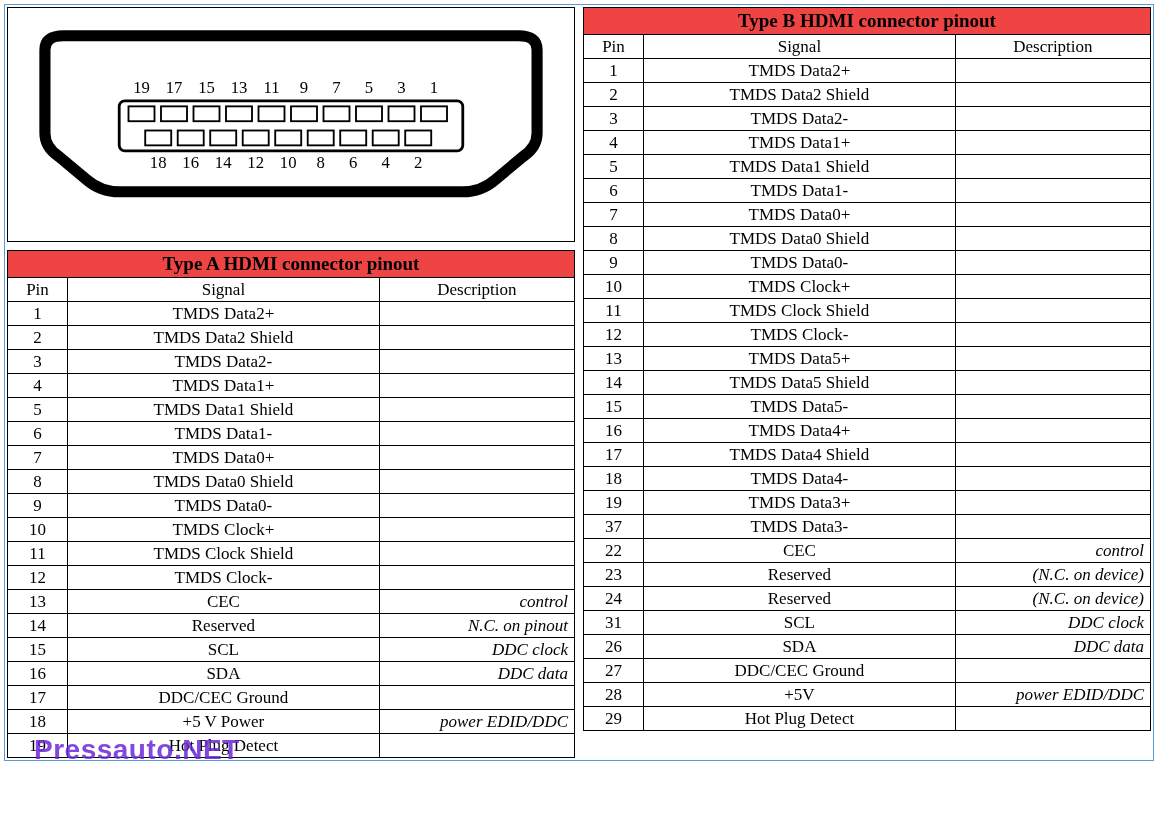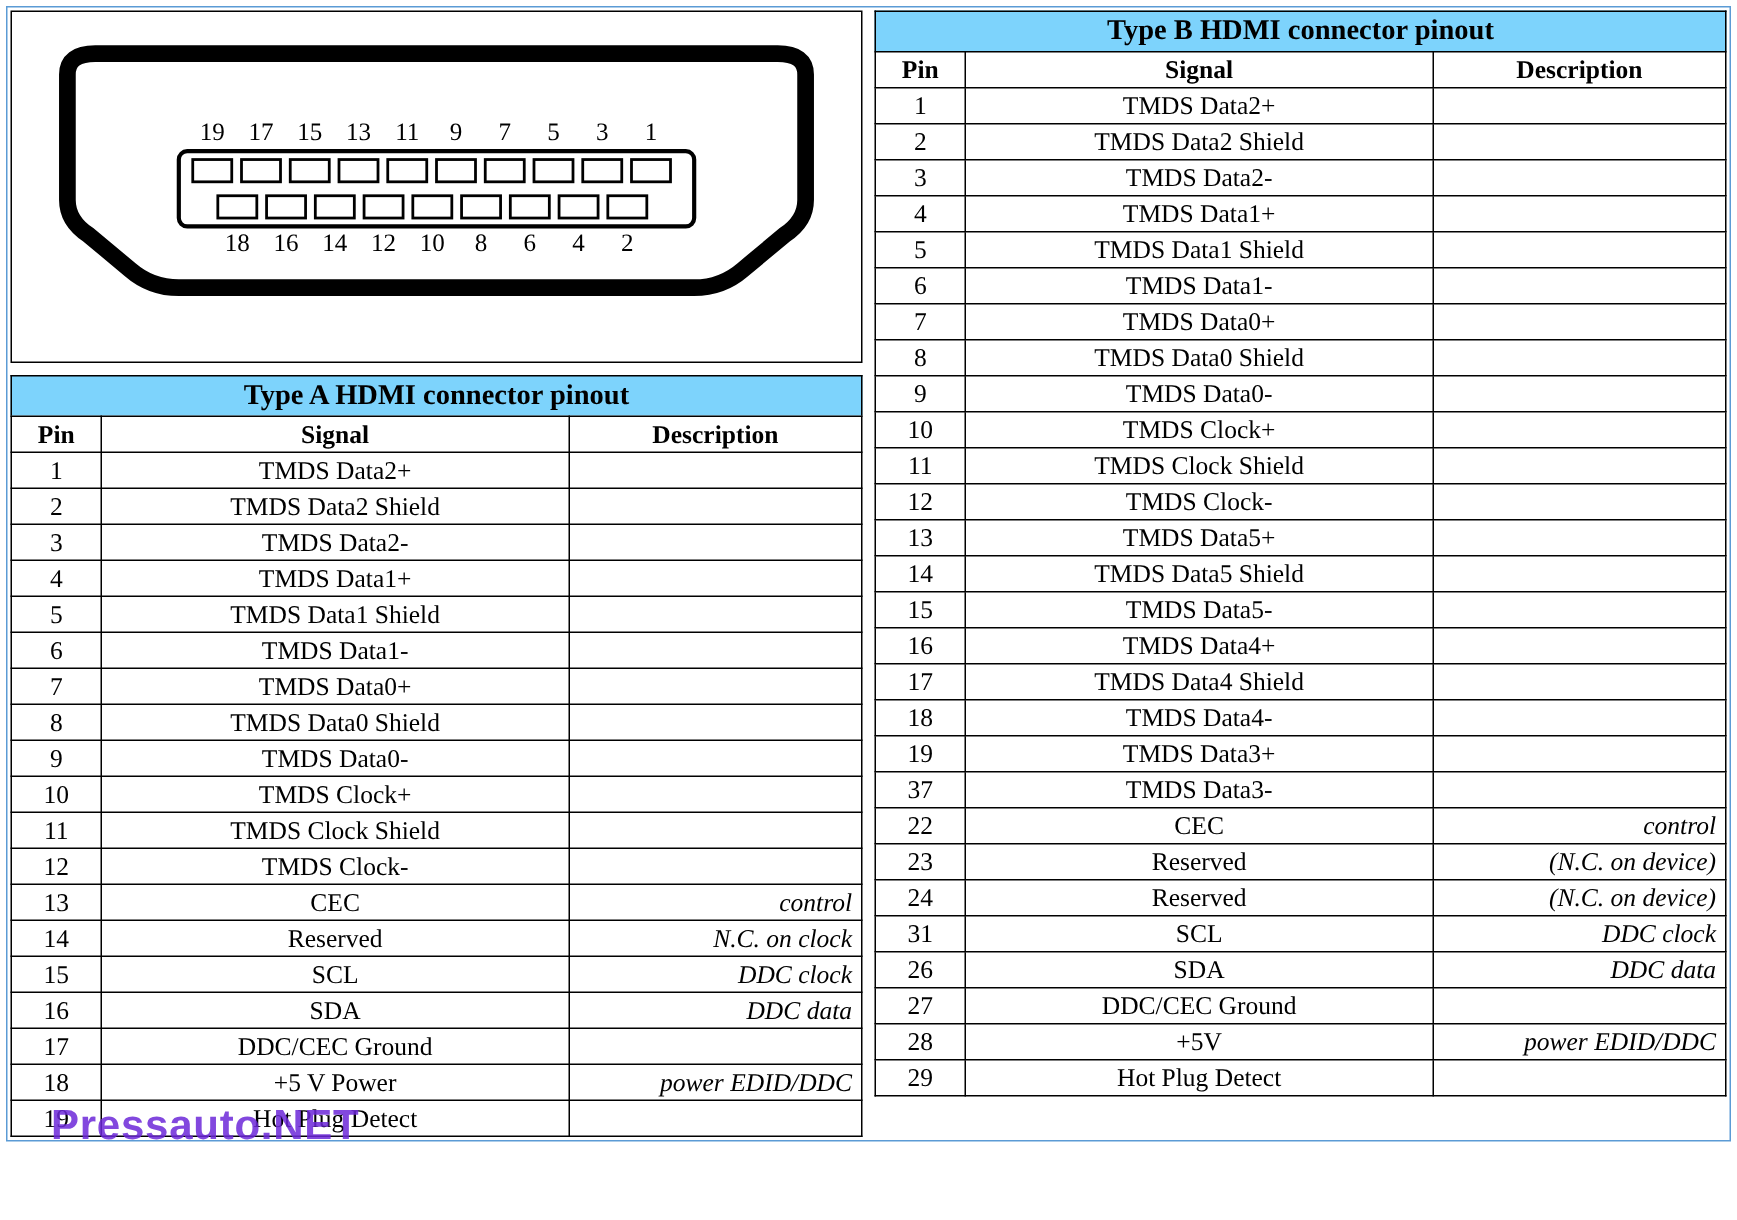--- a/index.html
+++ b/index.html
@@ -34,32 +34,32 @@
     border-collapse: collapse;
     width: 100%;
     table-layout: fixed;
   }
   table.pinout caption {
     caption-side: top;
     font-weight: bold;
     font-size: 19px;
     border: 1px solid #000;
     border-bottom: none;
-    background: #7dd3fc;
+    background: #ef4444;
     padding: 2px 0;
   }
   table.pinout th, table.pinout td {
     border: 1px solid #000;
     padding: 1px 6px;
     height: 24px;
     vertical-align: middle;
     font-size: 17px;
     background:#fff;
   }
-  table.pinout th { font-weight: bold; text-align: center; }
+  table.pinout th { font-weight: normal; text-align: center; }
   col.pin { width: 60px; }
   col.sig { width: 55%; }
   td.pin { text-align: center; }
   td.sig { text-align: center; }
   td.desc { text-align: right; padding-left: 8px; font-style: italic; }
   .watermark {
     position: absolute;
     left: 30px;
     top: 730px;
     font-family: Arial, sans-serif;
@@ -225,21 +225,21 @@
               <td class="desc"></td>
             </tr>
             <tr>
               <td class="pin">13</td>
               <td class="sig">CEC</td>
               <td class="desc">control</td>
             </tr>
             <tr>
               <td class="pin">14</td>
               <td class="sig">Reserved</td>
-              <td class="desc">N.C. on clock</td>
+              <td class="desc">N.C. on pinout</td>
             </tr>
             <tr>
               <td class="pin">15</td>
               <td class="sig">SCL</td>
               <td class="desc">DDC clock</td>
             </tr>
             <tr>
               <td class="pin">16</td>
               <td class="sig">SDA</td>
               <td class="desc">DDC data</td>

